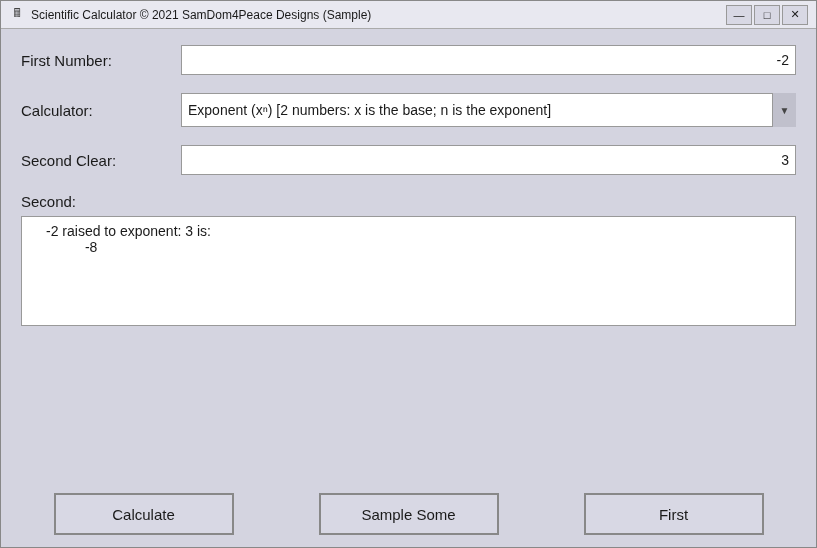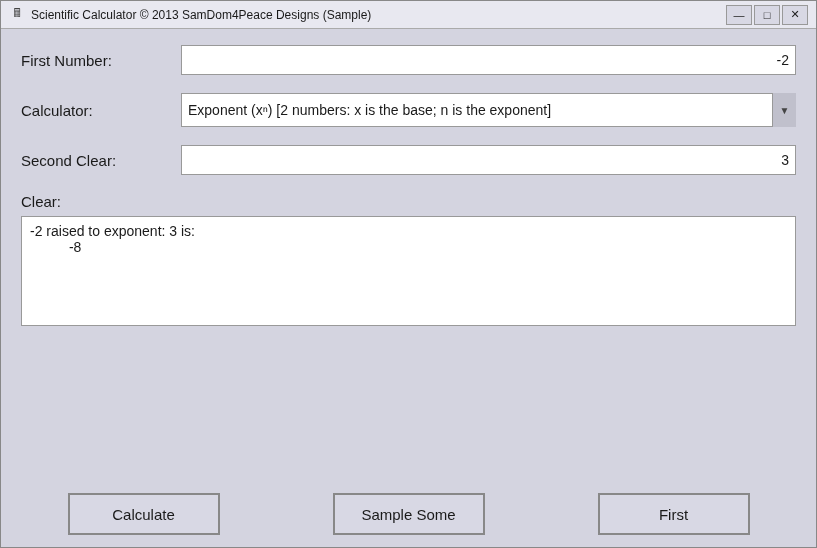--- a/index.html
+++ b/index.html
@@ -150,58 +150,58 @@
       position: relative;
       flex: 1;
       margin-bottom: 16px;
     }
 
     .result-box {
       width: 100%;
       height: 110px;
       background: white;
       border: 1px solid #999;
-      padding: 6px 8px;
+      padding: 6px 24px;
       font-size: 14px;
       color: #1a1a1a;
       resize: none;
       outline: none;
       overflow-y: scroll;
       font-family: 'Segoe UI', Arial, sans-serif;
     }
 
     .button-row {
       display: flex;
       justify-content: space-around;
       align-items: center;
       padding: 8px 10px 12px;
       flex-shrink: 0;
     }
 
     .calc-button {
-      width: 152px;
+      width: 180px;
       height: 42px;
       background: #d8d8e4;
       border: 2px solid #888;
       font-size: 15px;
       color: #1a1a1a;
       cursor: pointer;
       display: flex;
       align-items: center;
       justify-content: center;
     }
   </style>
 </head>
 <body>
 
 <div class="window">
 
   <div class="title-bar">
     <div class="title-bar-icon">🖩</div>
-    <span class="title-bar-text">Scientific Calculator © 2013 SamDom4Peace Designs (Sample)</span>
+    <span class="title-bar-text">Scientific Calculator © 2021 SamDom4Peace Designs (Sample)</span>
     <div class="title-bar-buttons">
       <button class="title-btn">—</button>
       <button class="title-btn">□</button>
       <button class="title-btn close">✕</button>
     </div>
   </div>
 
   <div class="content">
 
     <div class="field-row">
@@ -223,21 +223,21 @@
         </select>
         <div class="select-arrow">▼</div>
       </div>
     </div>
 
     <div class="field-row">
       <label class="field-label">Second Clear:</label>
       <input type="text" class="field-input" value="3" style="">
     </div>
 
-    <div class="result-label">Clear:</div>
+    <div class="result-label">Second:</div>
 
     <div class="result-box-wrapper">
       <textarea class="result-box" readonly="" style="">-2 raised to exponent: 3 is:
           -8</textarea>
     </div>
 
   </div>
 
   <div class="button-row">
     <button class="calc-button">Calculate</button>

